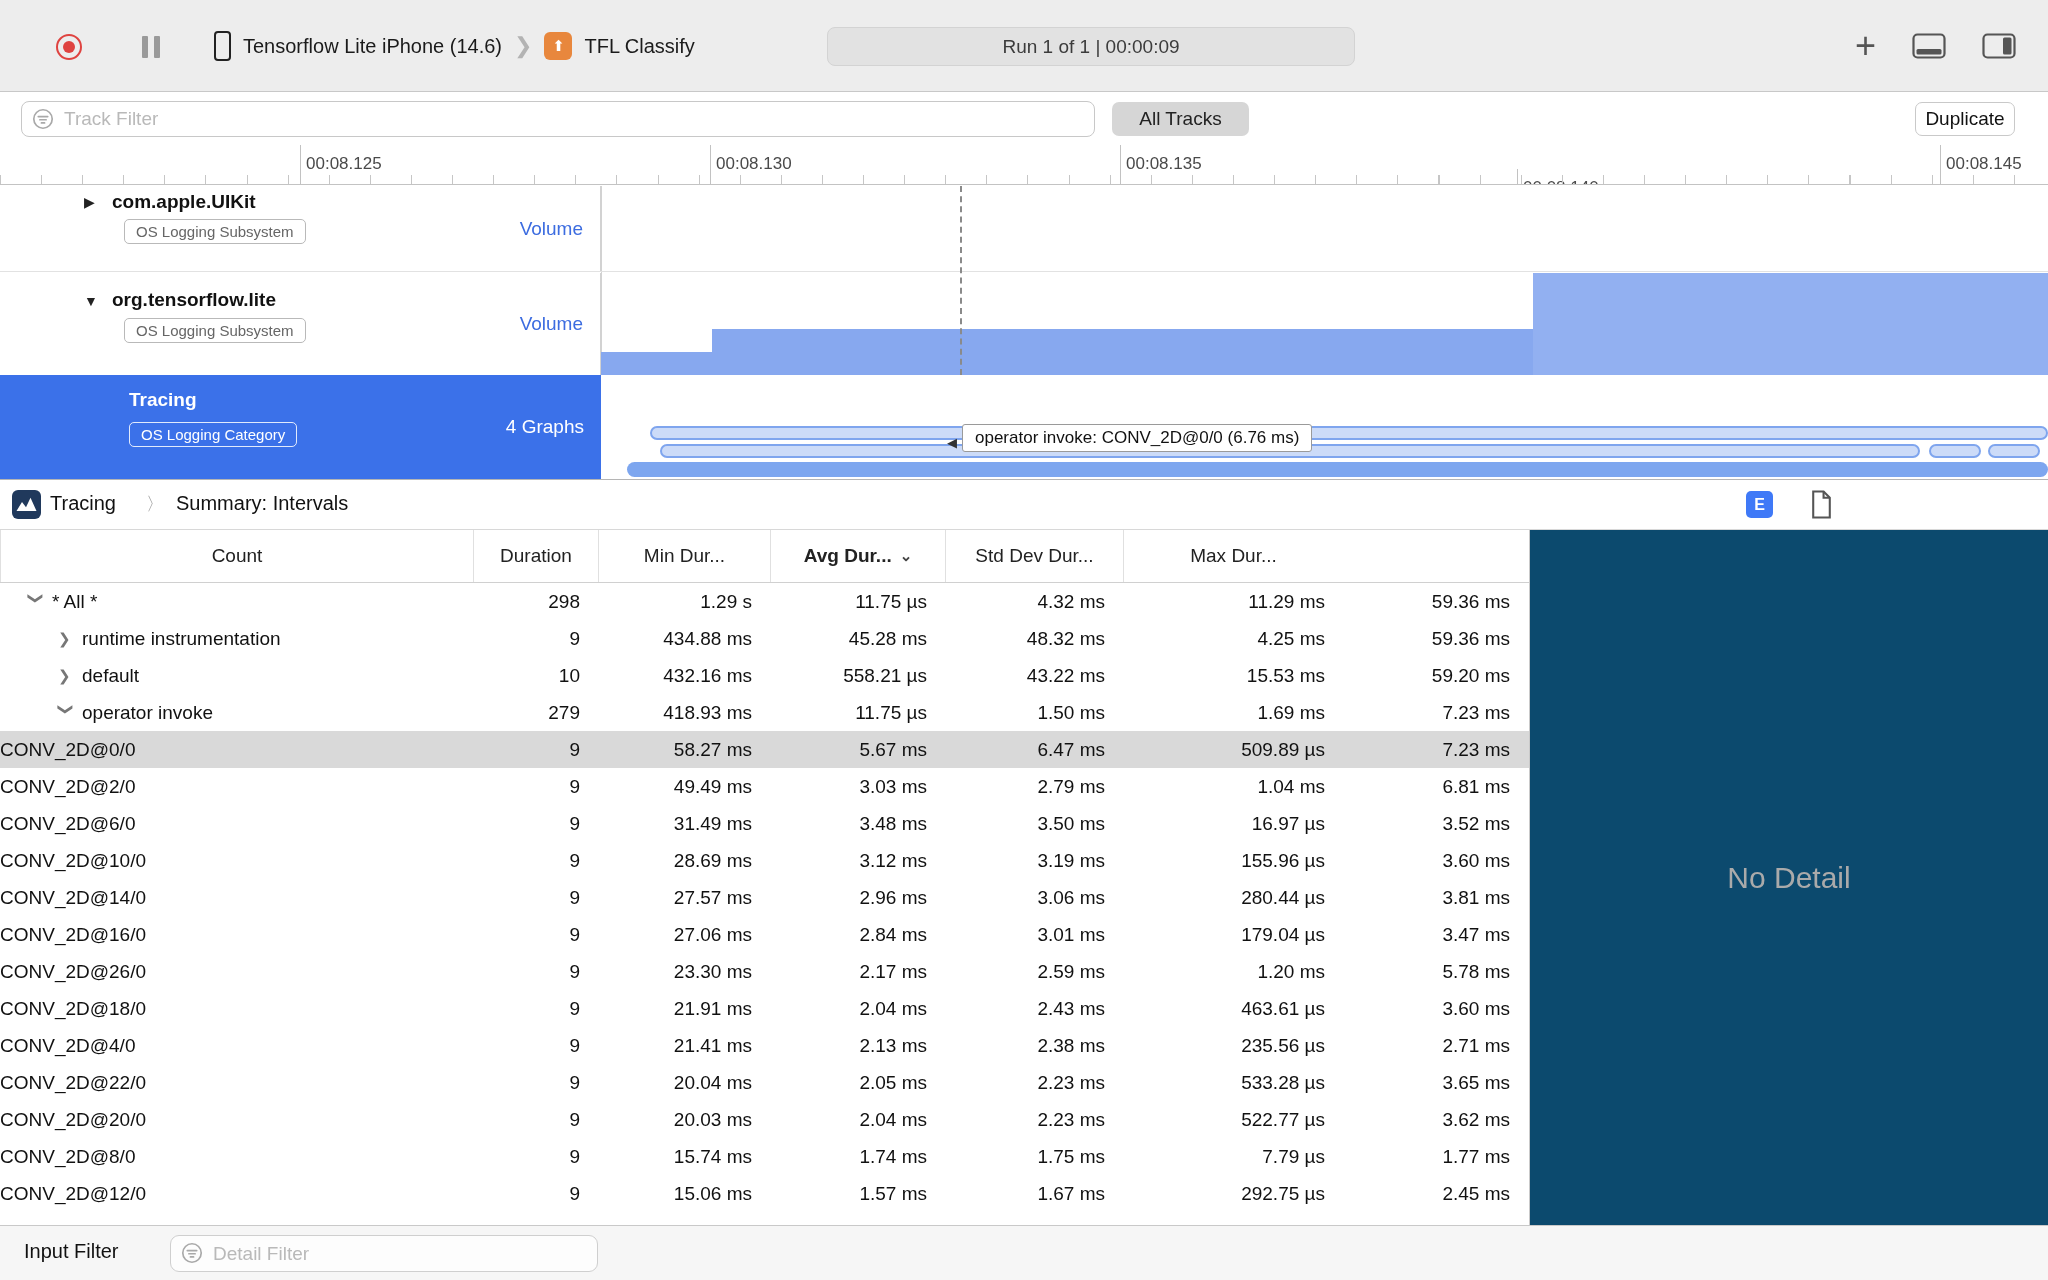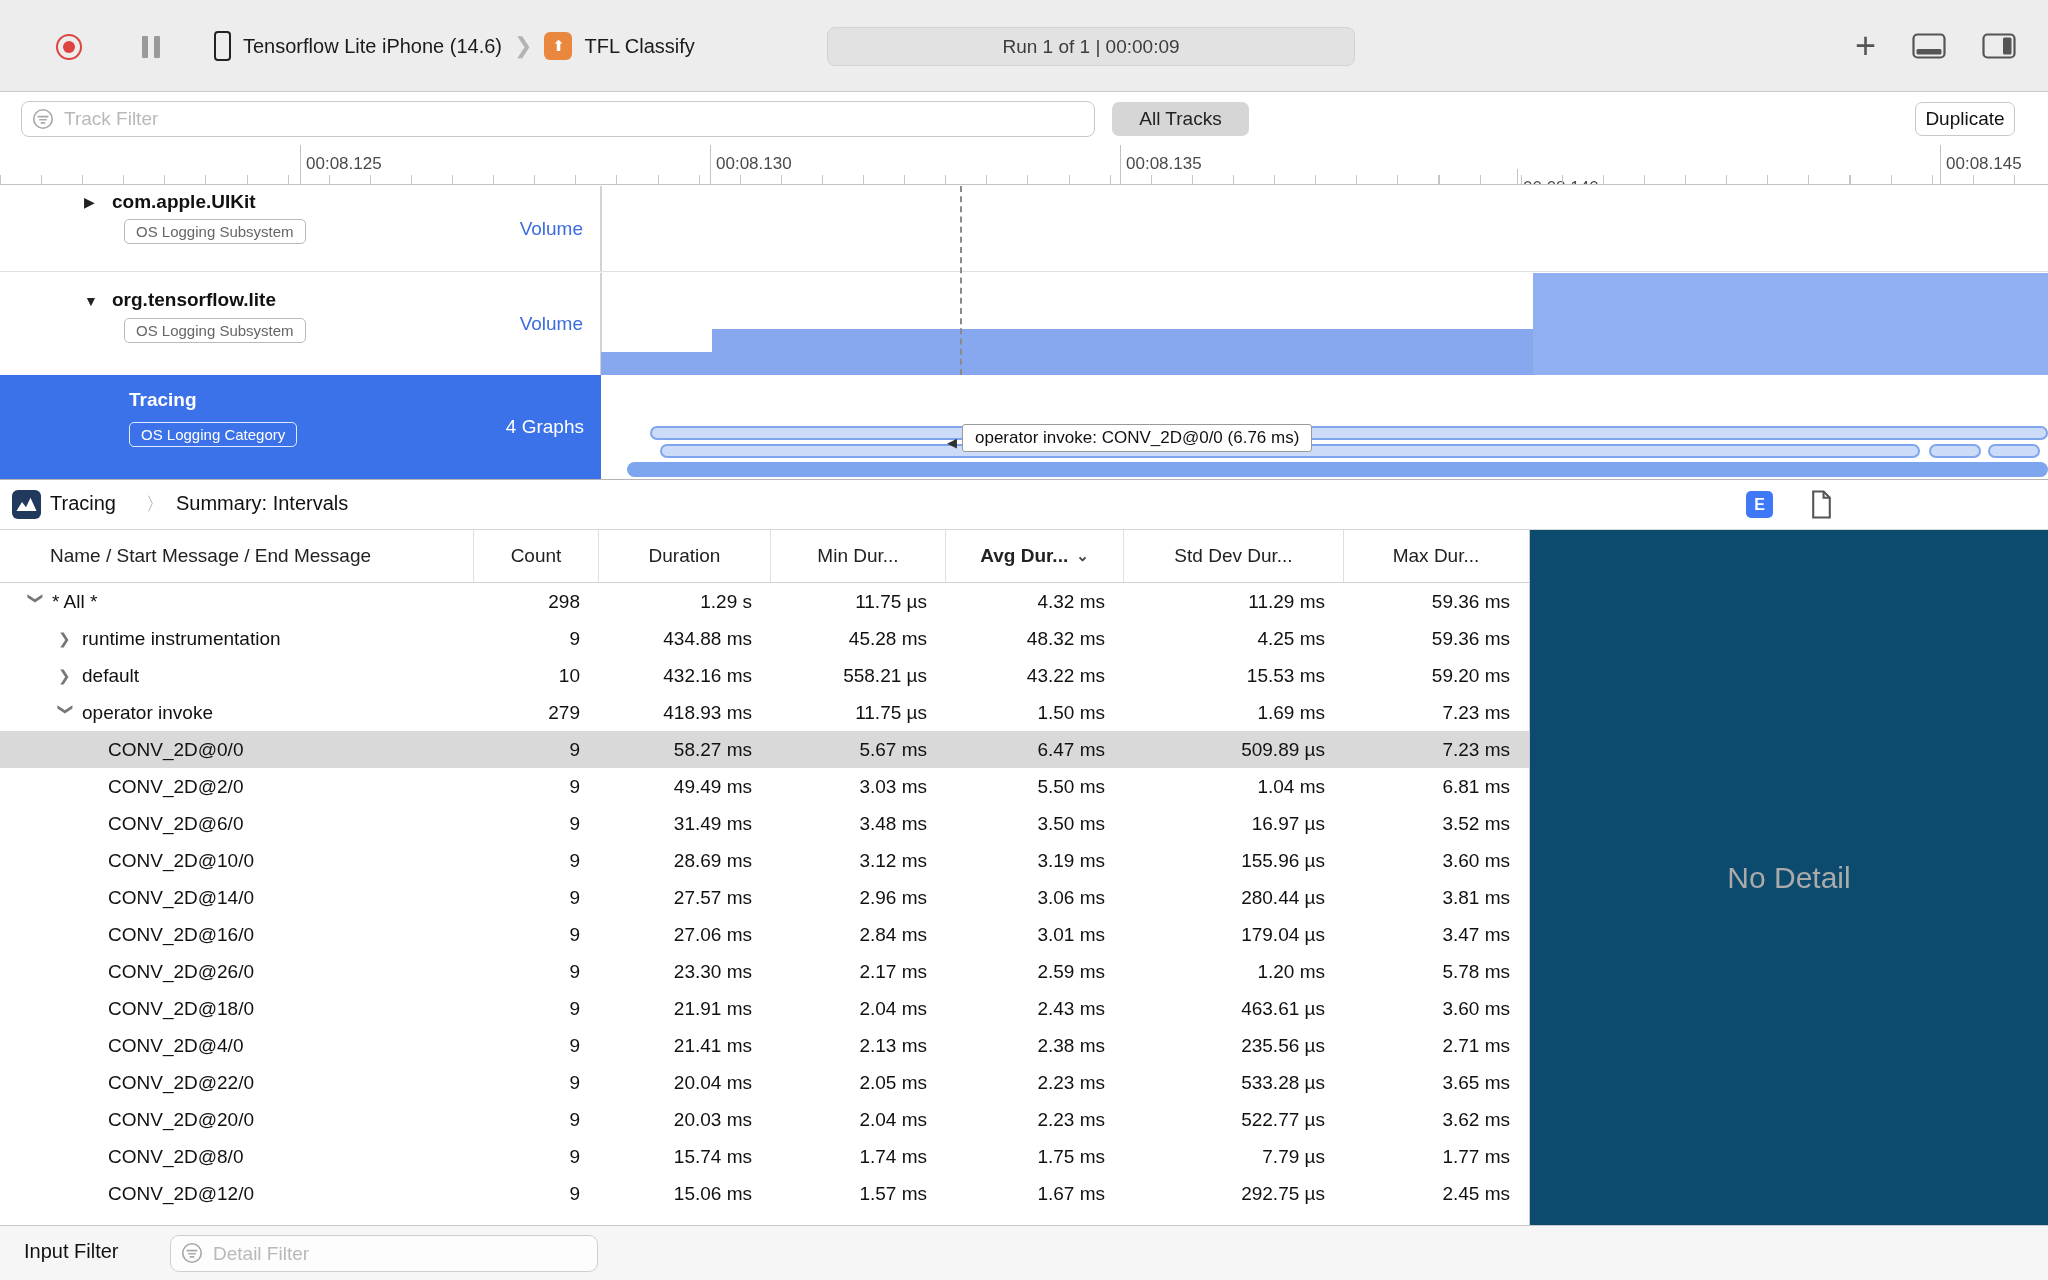--- a/index.html
+++ b/index.html
@@ -85,21 +85,21 @@
   .thead .cell.num { justify-content:center; border-left:1px solid #e0e0e0; }
   .thead .cell.sorted { font-weight:700; }
   .sort-chev { font-size:15px; color:#444; margin-left:8px; }
   .tbody { position:absolute; top:583px; left:0; width:1529px; }
   .trow { height:37px; font-size:19px; align-items:center; cursor:default; }
   .trow.selected { background:#d9d9d9; }
   .trow .cell.num { text-align:right; padding-right:18px; }
   .trow .cell.name { display:flex; align-items:center; white-space:nowrap; }
   .trow .cell.name.lvl0 { padding-left:28px; }
   .trow .cell.name.lvl1 { padding-left:58px; }
-  .trow .cell.name.lvl2 { padding-left:108px; }
+  .trow .cell.name.lvl2 { }
   .disc { display:inline-block; color:#777; font-size:15px; width:24px; cursor:pointer; }
   .disc.down { transform:translateY(-2px) rotate(90deg); width:16px; margin-right:8px; }
 
   
   .v-divider { position:absolute; left:1529px; top:530px; width:1px; height:695px; background:#c9c9c9; }
   .detail-panel { position:absolute; left:1530px; right:0; top:530px; height:695px; background:#0c4a6e; display:flex; align-items:center; justify-content:center; }
   .no-detail { font-size:30px; color:#aaaaaa; }
 
   
   .bottombar { position:absolute; left:0; right:0; top:1225px; height:55px; background:#f6f6f6; border-top:1px solid #c9c9c9; }
@@ -222,21 +222,20 @@
   <span class="e-badge">E</span>
   <span class="doc-btn">
     <svg width="23" height="29" viewBox="0 0 22 28">
         <path d="M3 1.5h10l6 6v19H3z" fill="none" stroke="#555" stroke-width="2"></path>
         <path d="M13 1.5v6h6" fill="none" stroke="#555" stroke-width="2"></path>
       </svg>
   </span>
 </div>
 
 <div class="thead">
-  <div class="cell name">Name / Start Message / End Message</div>
   <div class="cell num">Count</div>
   <div class="cell num">Duration</div>
   <div class="cell num">Min Dur...</div>
   <div class="cell num sorted">
     <span>Avg Dur...</span>
     <span class="sort-chev">⌄</span>
   </div>
   <div class="cell num">Std Dev Dur...</div>
   <div class="cell num">Max Dur...</div>
 </div>
@@ -300,21 +299,21 @@
       <div class="cell num">509.89 µs</div>
       <div class="cell num">7.23 ms</div>
     </div>
     <div class="trow">
       <div class="cell name lvl2">
         <span>CONV_2D@2/0</span>
       </div>
       <div class="cell num">9</div>
       <div class="cell num">49.49 ms</div>
       <div class="cell num">3.03 ms</div>
-      <div class="cell num">5.50 ms</div>
+      <div class="cell num">2.79 ms</div>
       <div class="cell num">1.04 ms</div>
       <div class="cell num">6.81 ms</div>
     </div>
     <div class="trow">
       <div class="cell name lvl2">
         <span>CONV_2D@6/0</span>
       </div>
       <div class="cell num">9</div>
       <div class="cell num">31.49 ms</div>
       <div class="cell num">3.48 ms</div>

